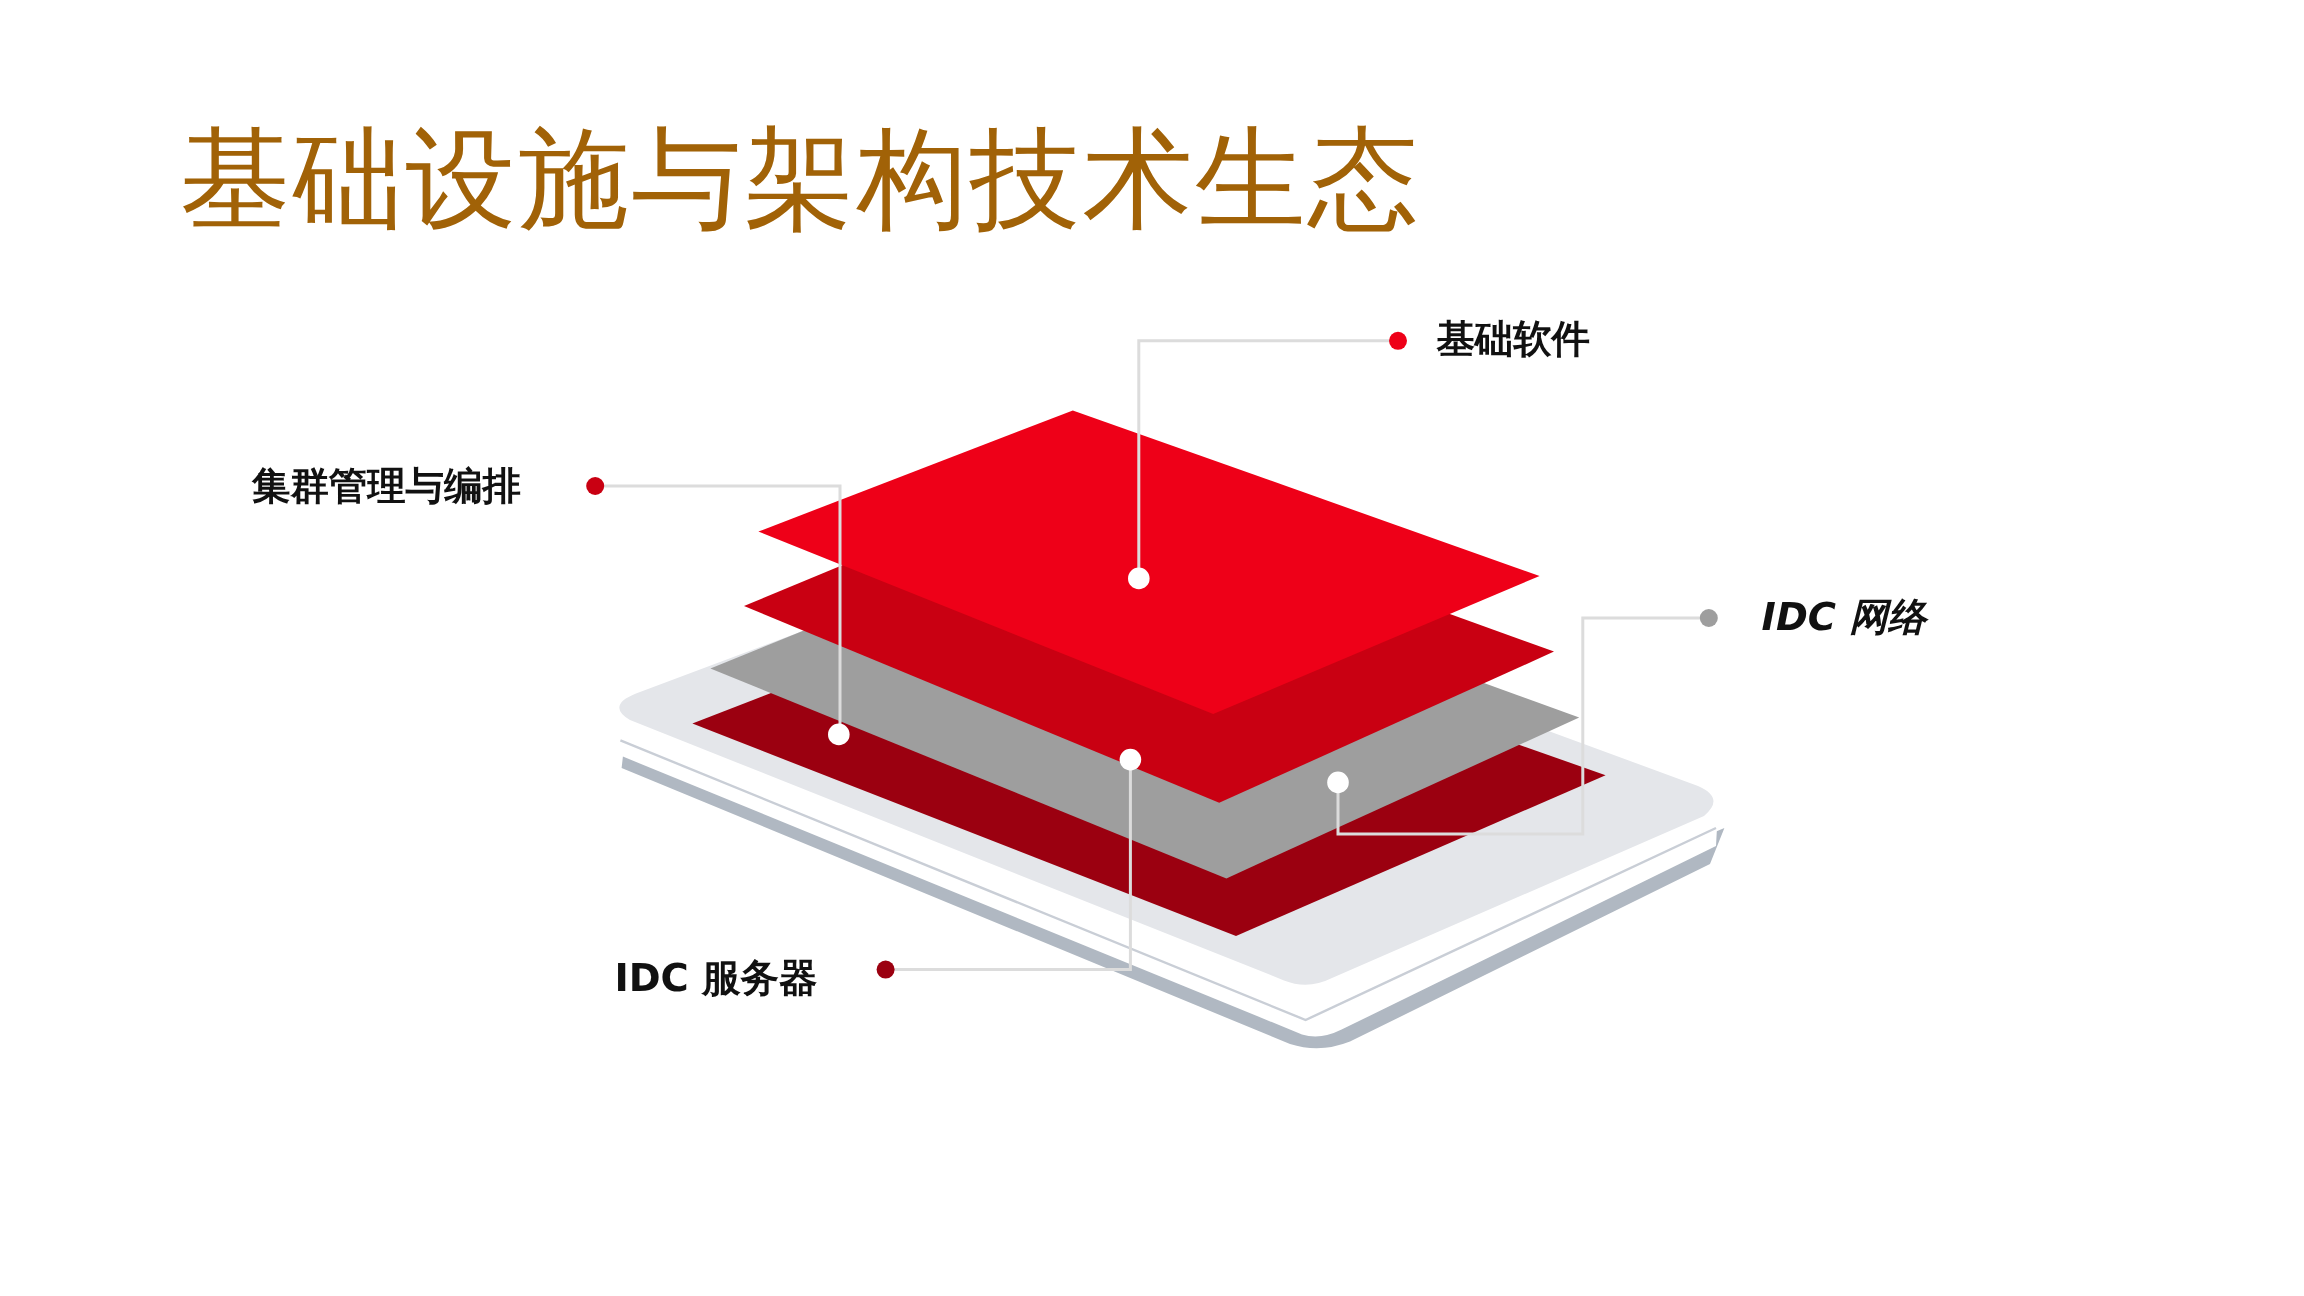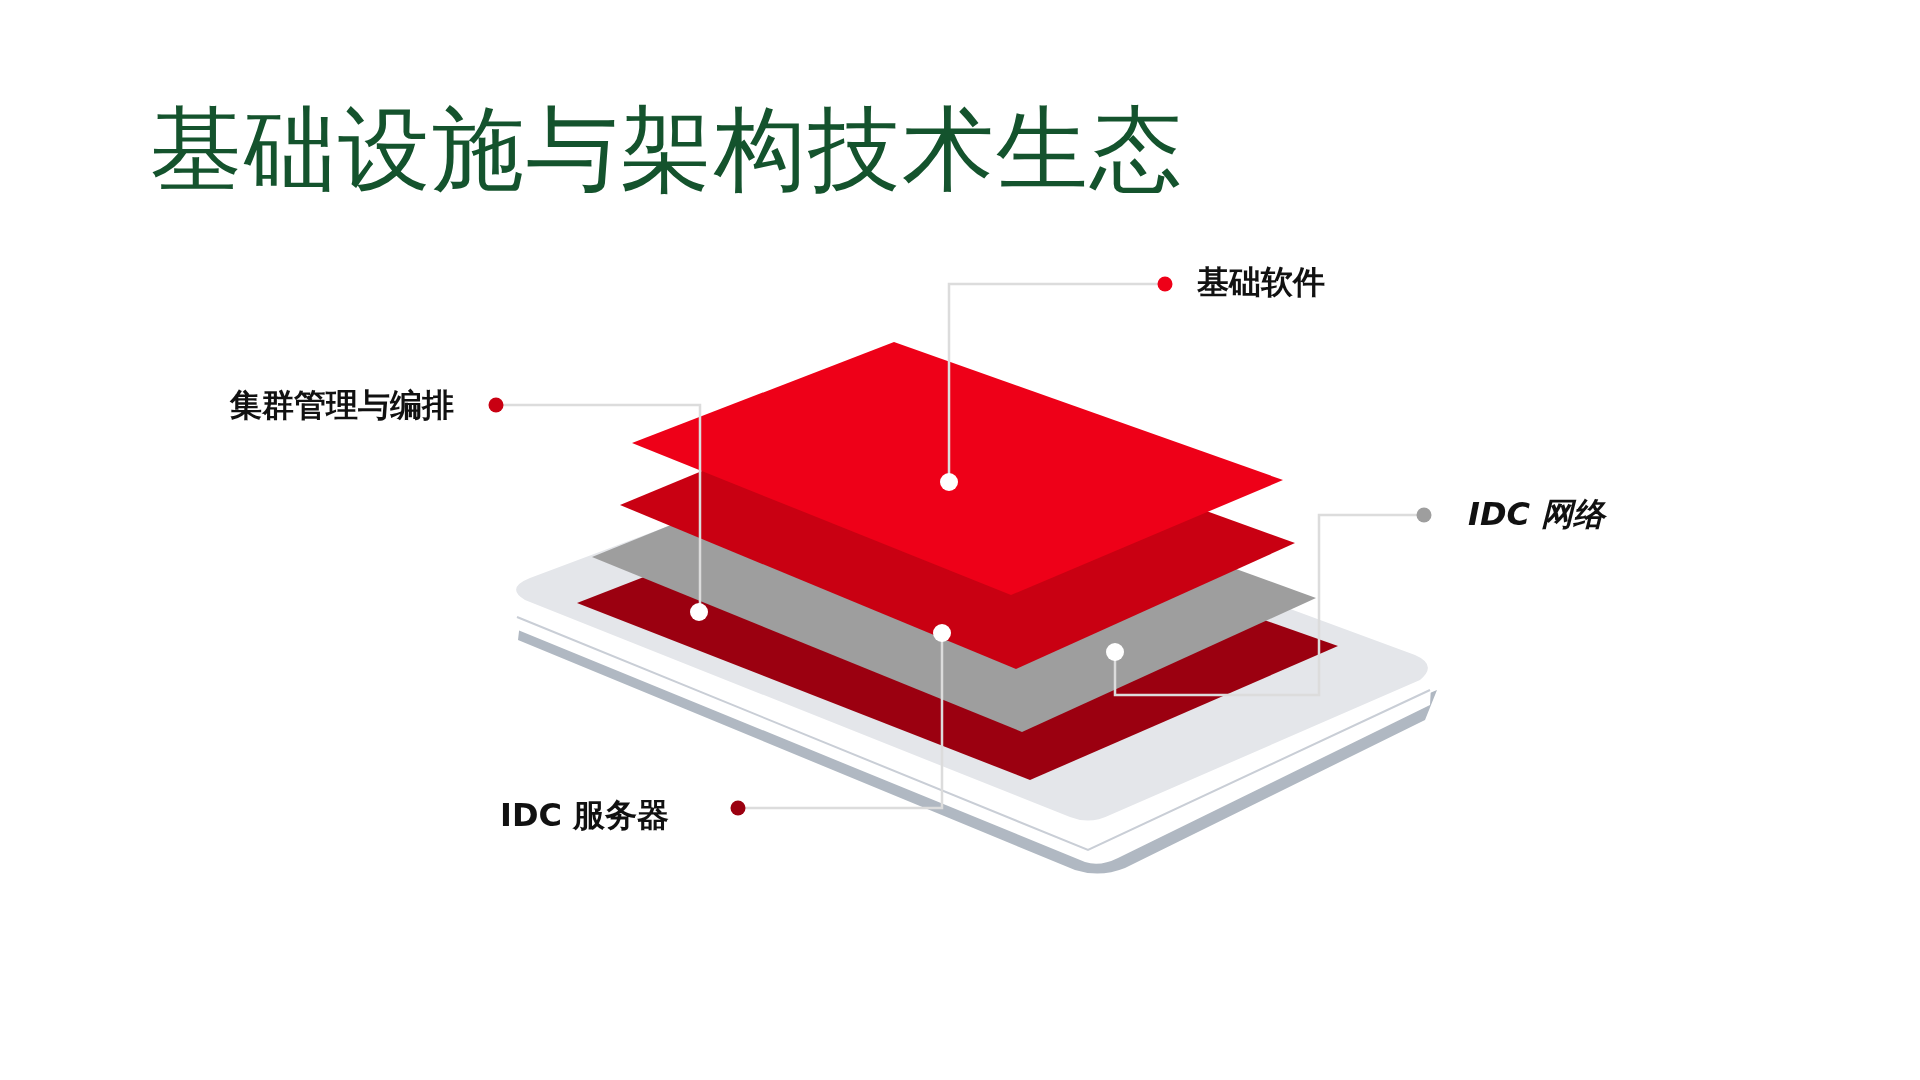--- a/index.html
+++ b/index.html
@@ -1,23 +1,23 @@
 <!DOCTYPE html>
 <html><head>
 <meta charset="utf-8">
 <style>
   html, body { margin: 0; padding: 0; background: #ffffff; }
   body { width: 1920px; height: 1080px; position: relative; overflow: hidden; font-family: "DejaVu Sans", "Liberation Sans", sans-serif; }
-  .title { position: absolute; left: 150px; top: 104px; font-size: 92px; font-weight: 300; color: #14532d; letter-spacing: 2px; line-height: 1; white-space: nowrap; font-family: "DejaVu Sans", sans-serif; }
+  .title { position: absolute; left: 150px; top: 104px; font-size: 92px; font-weight: 300; color: #a16207; letter-spacing: 2px; line-height: 1; white-space: nowrap; font-family: "DejaVu Sans", sans-serif; }
   .diagram { position: absolute; left: 0; top: 0; width: 1920px; height: 1080px; }
   .label { position: absolute; font-size: 32px; font-weight: bold; color: #111111; line-height: 1; white-space: nowrap; font-family: "DejaVu Sans", "Liberation Sans", sans-serif; text-align: right; }
   .lbl-software { left: 1197px; top: 266px; }
-  .lbl-cluster { left: 210px; top: 389px; margin-left: 20px; }
+  .lbl-cluster { left: 210px; top: 389px; }
   .lbl-network { left: 1468px; top: 498px; font-style: italic; }
-  .lbl-server { left: 500px; top: 799px; }
+  .lbl-server { left: 512px; top: 799px; }
 </style>
 </head>
 <body>
 
 <div class="title">基础设施与架构技术生态</div>
 
 <svg class="diagram" viewBox="0 0 1920 1080" width="1920" height="1080" xmlns="http://www.w3.org/2000/svg">
 
   <g>
     <path d="M518 640 L1075 870 Q1100 878 1125 868 L1425 720 L1437 690 L1090 835 L522 605 Z" fill="#b0b8c2"></path>

